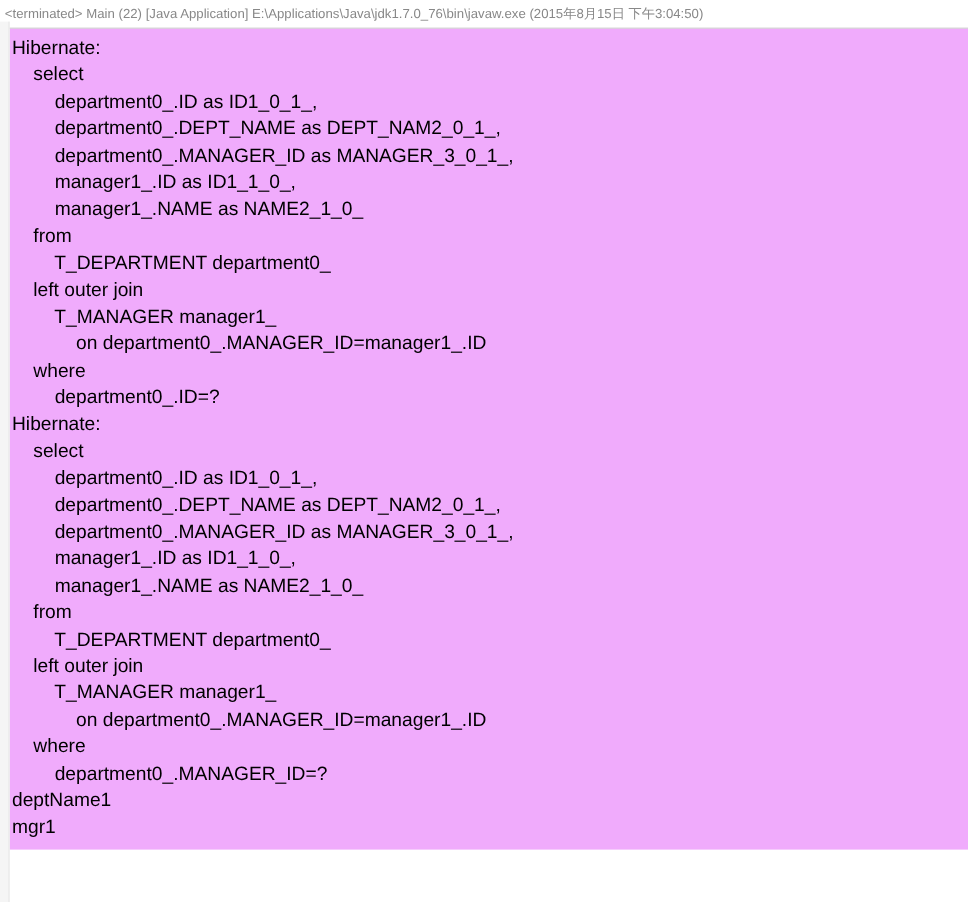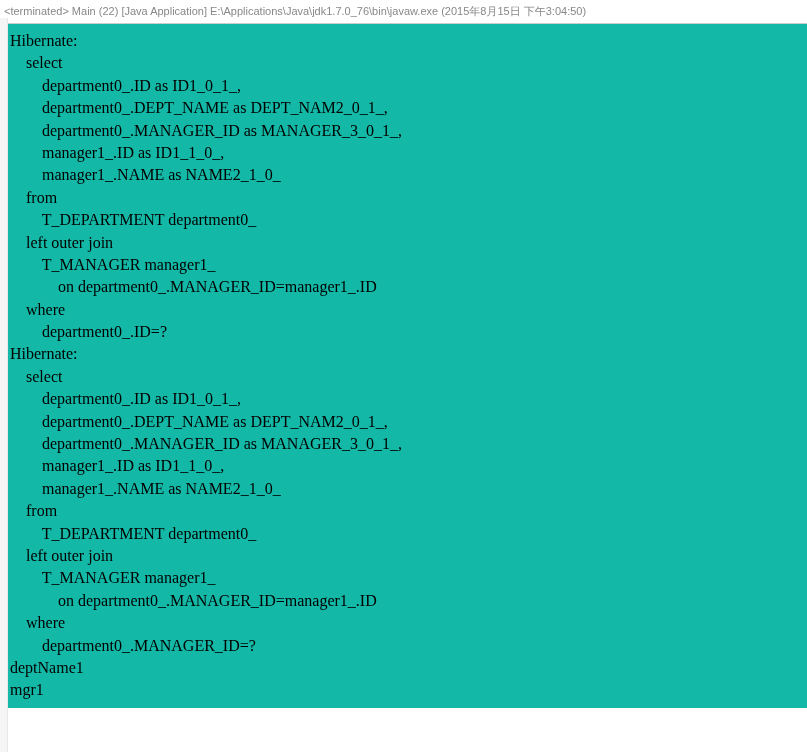--- a/index.html
+++ b/index.html
@@ -13,27 +13,27 @@
     }
     .header {
       background: #fff;
       padding: 4px 4px;
       border-bottom: 1px solid #ccc;
       font-size: 11px;
       color: #888;
       white-space: nowrap;
     }
     .console {
-      font-family: Liberation Serif, serif;
+      font-family: Liberation Sans, sans-serif;
       font-size: 16px;
       line-height: 1.4;
       padding: 6px 0 6px 2px;
       color: #000;
       white-space: pre;
-      background: #14b8a6;
+      background: #f0abfc;
       margin-left: 8px;
     }
     .gutter {
       position: absolute;
       left: 0;
       top: 18px;
       bottom: 0;
       width: 8px;
       background: #f5f5f5;
       border-right: 1px solid #e8e8e8;

